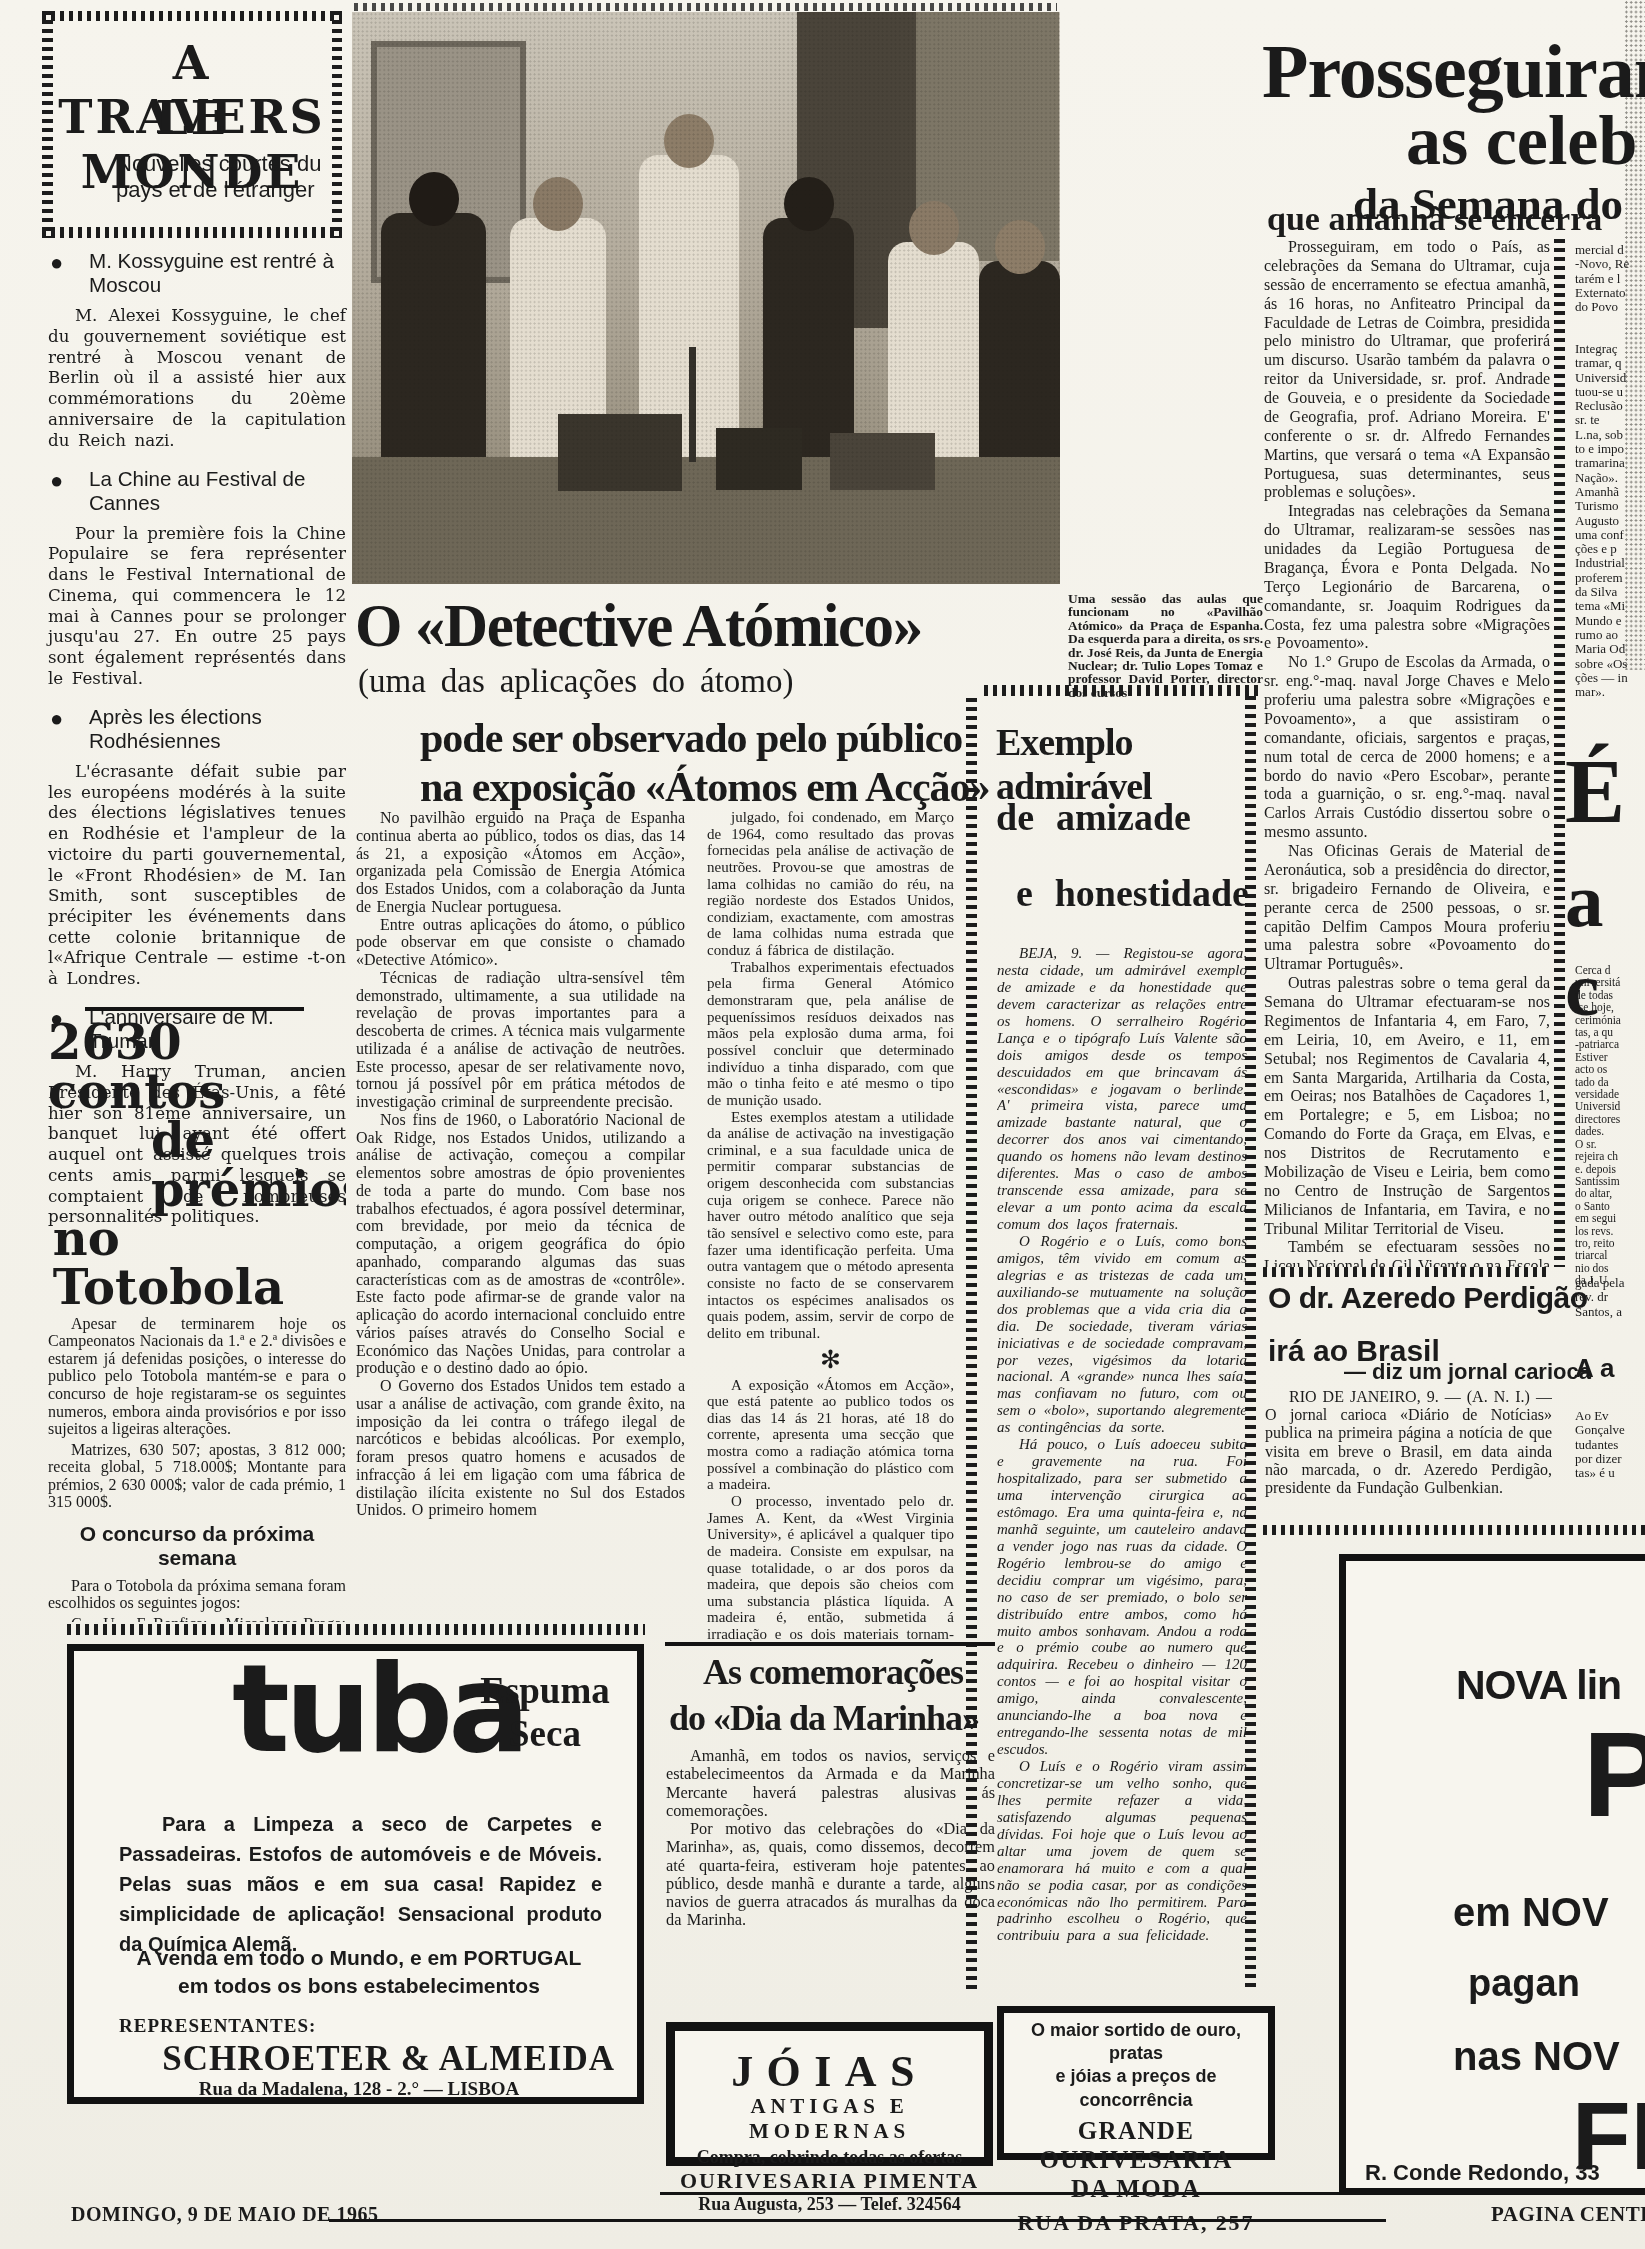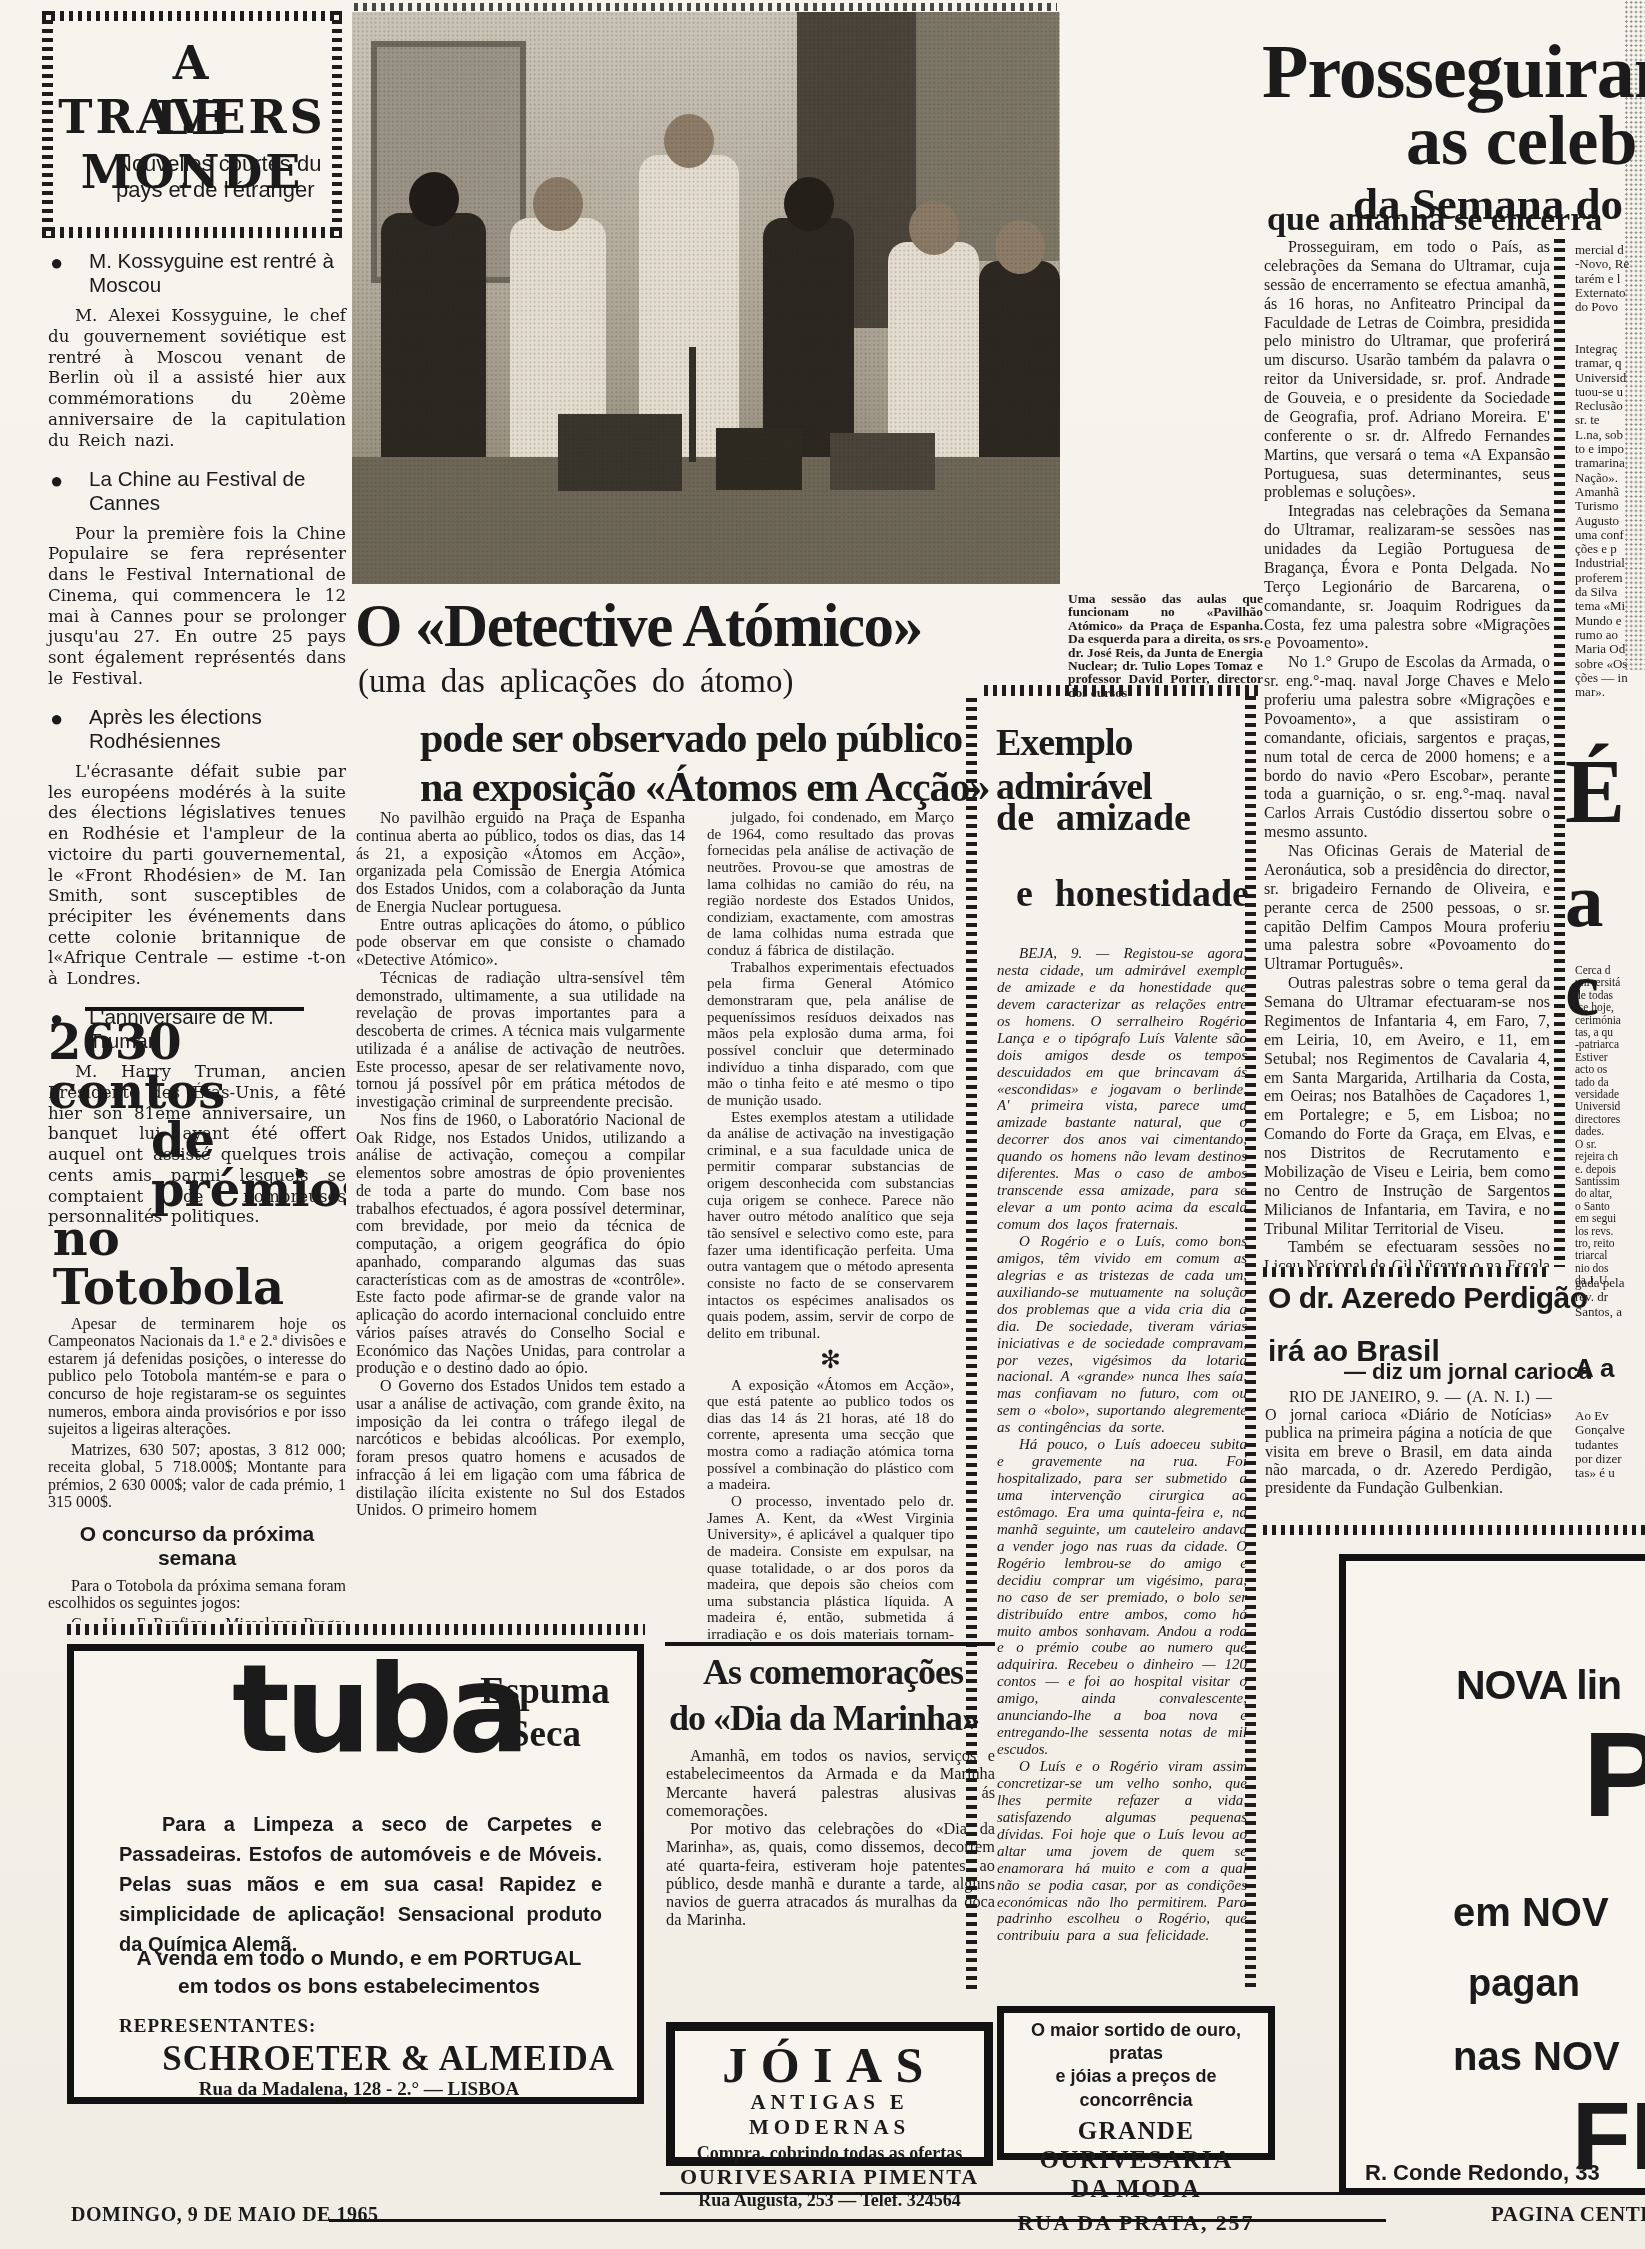--- a/index.html
+++ b/index.html
@@ -133,22 +133,22 @@
   
   .rule-mar{left:665px;top:1642px;width:330px;height:3.8px;}
   .mar-h1{left:703px;top:1651px;width:297px;font-family:"Liberation Serif",serif;
       font-weight:bold;font-size:36px;letter-spacing:-1px;}
   .mar-h2{left:669px;top:1697px;width:330px;font-family:"Liberation Serif",serif;
       font-weight:bold;font-size:36px;letter-spacing:-1px;}
   .marinha{left:666px;top:1747px;width:329px;height:268px;overflow:hidden;}
   .marinha p{font-size:16.3px;line-height:1.12;}
   .joias{left:666px;top:2022px;width:327px;height:144px;border:9.6px solid #121212;
       box-sizing:border-box;text-align:center;background:#f7f5ee;}
-  .joias-t{font-family:"Liberation Serif",serif;font-weight:bold;font-size:50px;
-      letter-spacing:13.4px;line-height:1.0;margin-top:9px;}
+  .joias-t{font-family:"Liberation Serif",serif;font-weight:bold;font-size:44px;
+      letter-spacing:13.4px;line-height:1.0;margin-top:19px;}
   .joias-s{font-family:"Liberation Serif",serif;font-weight:bold;font-size:21px;letter-spacing:4.8px;}
   .joias-l{font-family:"Liberation Serif",serif;font-weight:bold;font-size:18px;margin-top:2.9px;}
   .joias-n{font-family:"Liberation Serif",serif;font-weight:bold;font-size:22px;letter-spacing:1.9px;}
   .joias-a{font-family:"Liberation Serif",serif;font-weight:bold;font-size:18px;}
   .ouriv{left:997px;top:2006px;width:278px;height:154px;border:7.7px solid #121212;
       box-sizing:border-box;text-align:center;background:#f7f5ee;}
   .ouriv-l{font-family:"Liberation Sans",sans-serif;font-weight:bold;font-size:18px;
       line-height:1.3;margin-top:5.7px;}
   .ouriv-n{font-family:"Liberation Serif",serif;font-weight:bold;font-size:25px;
       letter-spacing:1.4px;line-height:1.15;margin-top:4.8px;}

